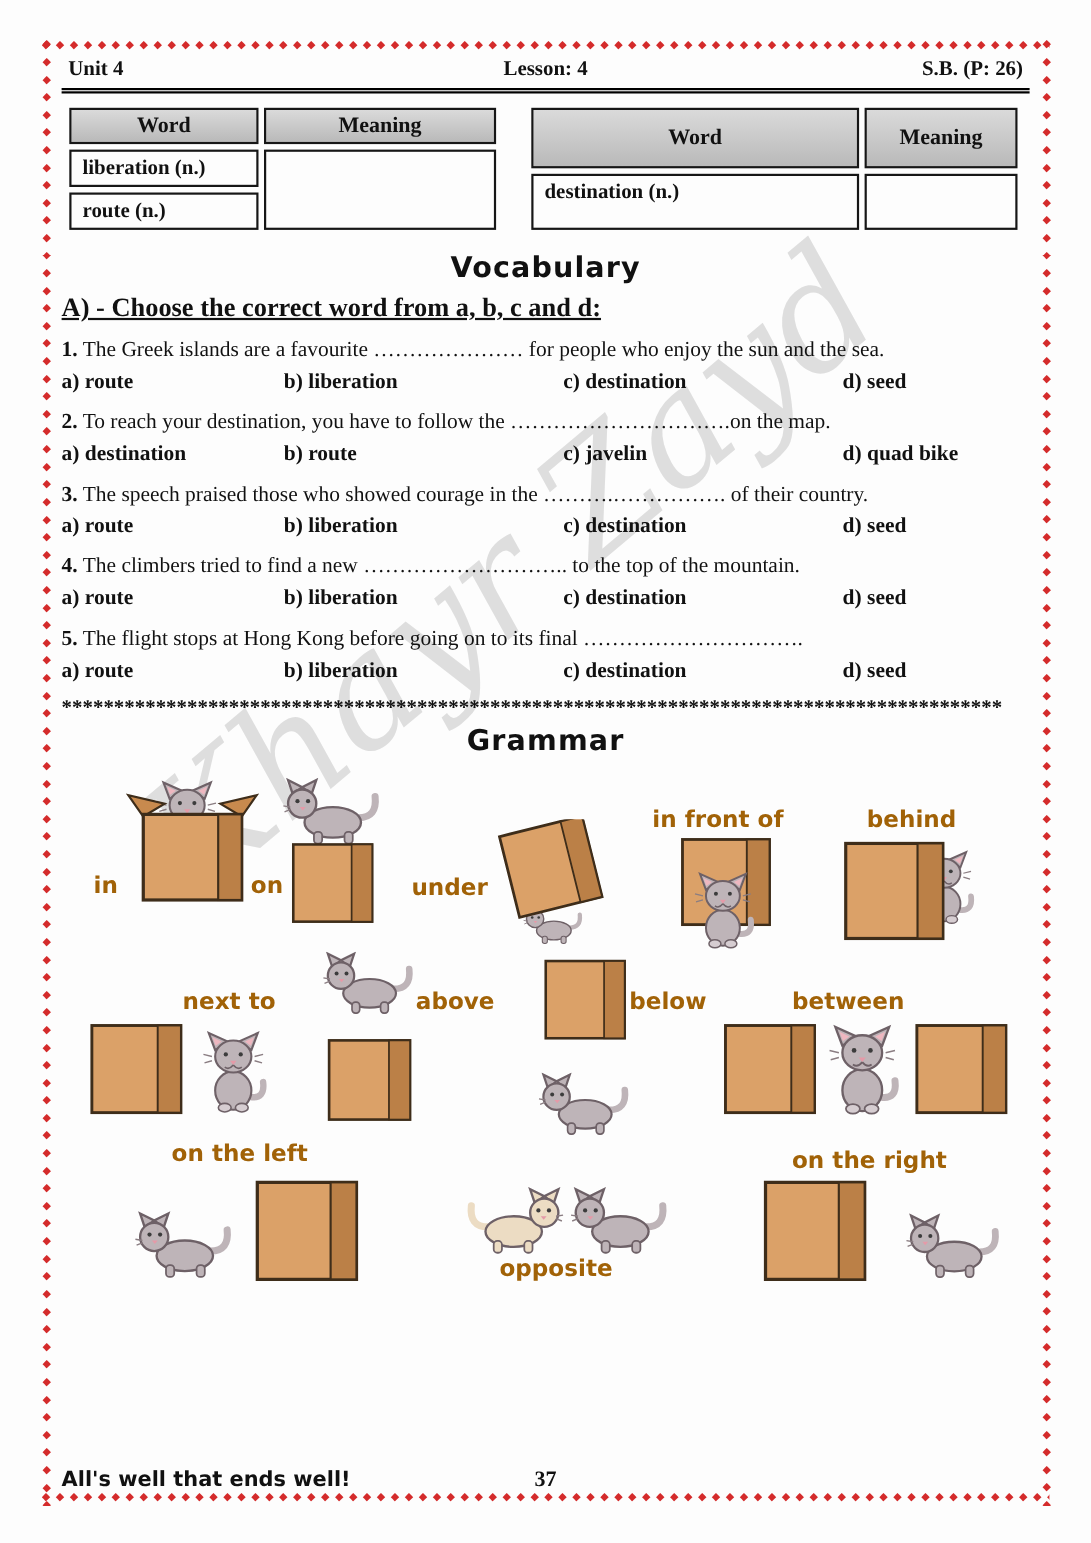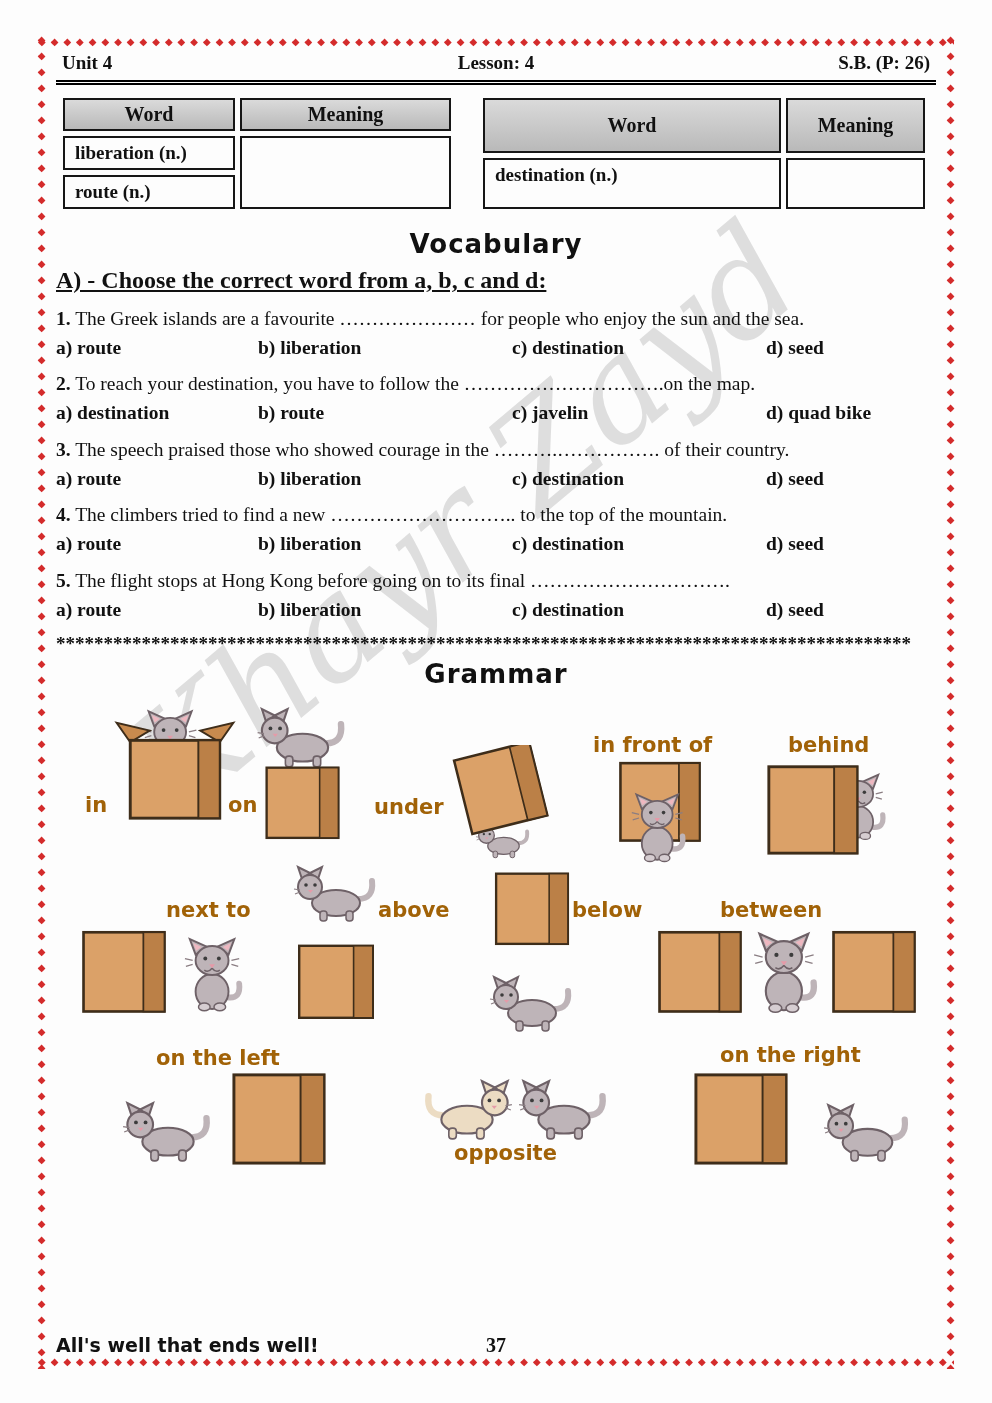--- a/index.html
+++ b/index.html
@@ -213,21 +213,21 @@
 
       <span class="prep-label" style="left:29px;  top:90px;">in</span>
       <span class="prep-label" style="left:172px; top:90px;">on</span>
       <span class="prep-label" style="left:318px; top:92px;">under</span>
       <span class="prep-label" style="left:537px; top:30px;">in front of</span>
       <span class="prep-label" style="left:732px; top:30px;">behind</span>
       <span class="prep-label" style="left:78px;  top:195px;margin-left:32px;">next to</span>
       <span class="prep-label" style="left:322px; top:195px;">above</span>
       <span class="prep-label" style="left:516px; top:195px;">below</span>
       <span class="prep-label" style="left:664px; top:195px;">between</span>
-      <span class="prep-label" style="left:100px; top:343px;">on the left</span>
+      <span class="prep-label" style="left:100px; top:333px;">on the left</span>
       <span class="prep-label" style="left:398px; top:438px;">opposite</span>
       <span class="prep-label" style="left:664px; top:340px;">on the right</span>
 
       <svg class="prep-art" style="left:54px; top:6px;" width="130" height="115" viewBox="0 0 130 115">
         <use href="#sym-cat-front" x="32" y="0" width="60" height="74"></use>
         <use href="#sym-box-open" x="2" y="8" width="126" height="107"></use>
       </svg>
 
       <svg class="prep-art" style="left:194px; top:0px;" width="105" height="140" viewBox="0 0 105 140">
         <use href="#sym-cat-side" x="5" y="4" width="95" height="62"></use>

